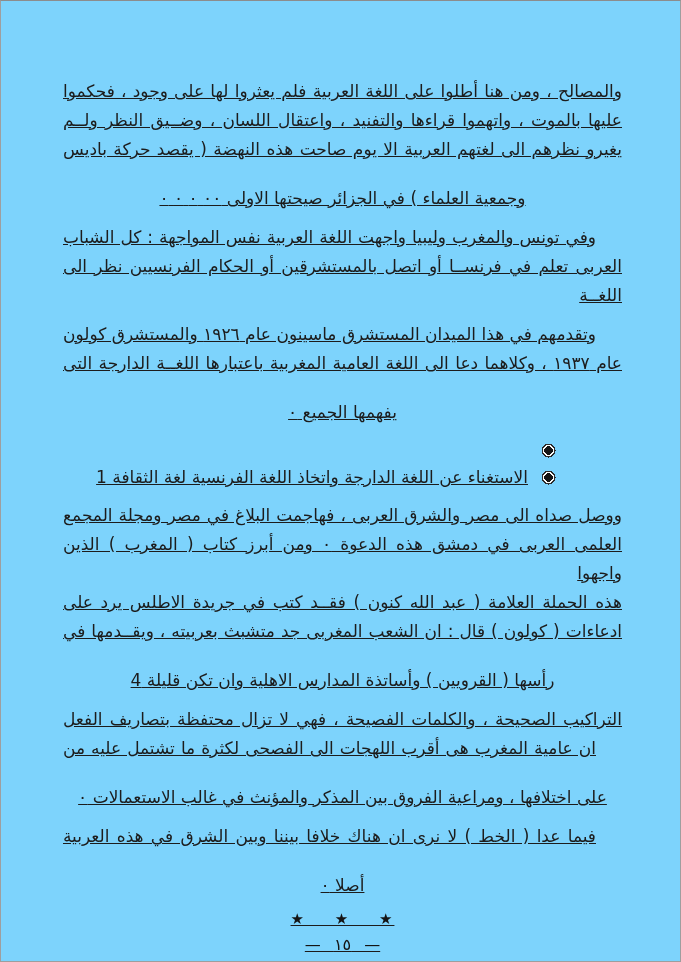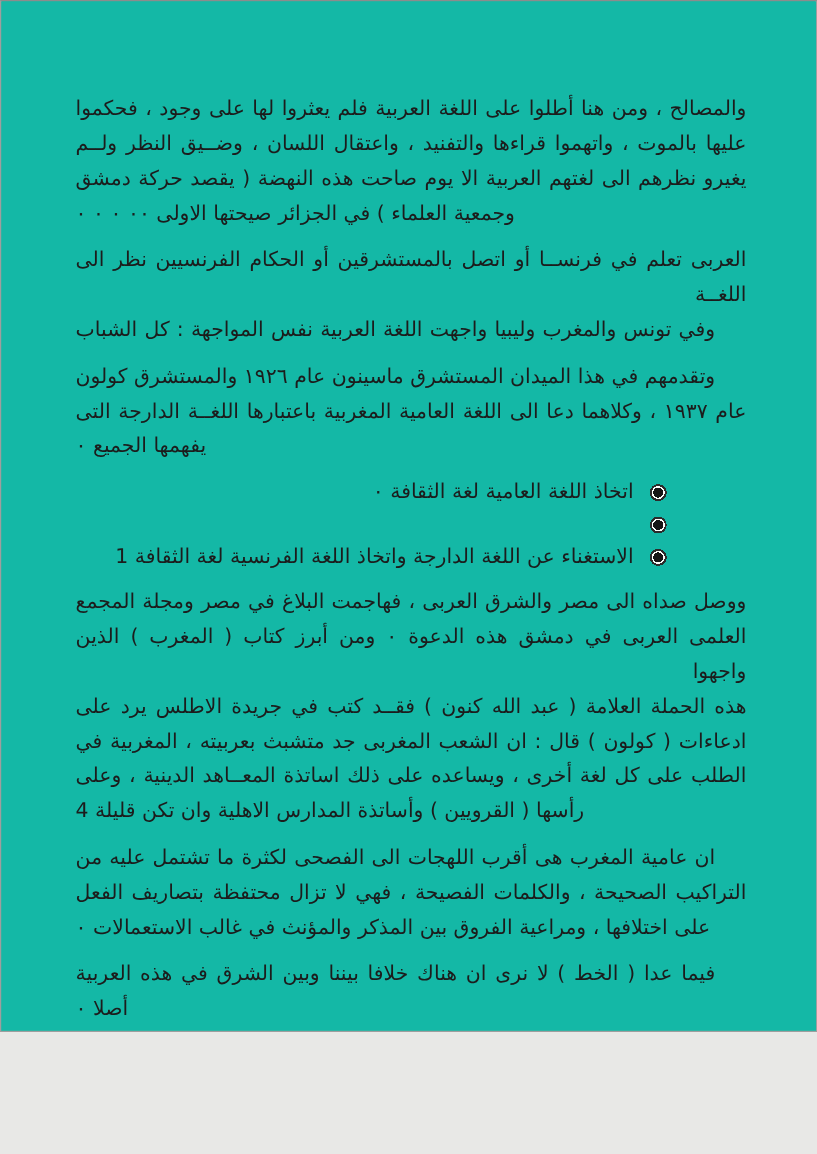--- a/index.html
+++ b/index.html
@@ -4,43 +4,44 @@
 <style>
   html, body {
     margin: 0;
     padding: 0;
     background: #e8e8e6;
     font-family: "DejaVu Sans", sans-serif;
   }
   .page {
     position: relative;
     width: 681px;
-    height: 860px;
+    height: 962px;
     box-sizing: border-box;
     margin: 0 auto;
-    background: #14b8a6;
+    background: #7dd3fc;
     border: 1px solid #9e9e9e;
     border-top-color: #8c8c8c;
     padding: 76px 58px 0 62px;
     direction: rtl;
     color: #1c1c1c;
     overflow: hidden;
+    text-decoration: underline;
   }
   .paragraph { margin: 0 0 10px 0; }
   .line {
     font-size: 17px;
     line-height: 29px;
     letter-spacing: 0.1px;
     direction: rtl;
   }
   .line.full {
     text-align: justify;
     text-align-last: justify;
   }
-  .line.end { text-align: left; }
+  .line.end { text-align: center; margin-top: 20px; }
   .line.indent { padding-right: 26px; }
   .line.indent.full { text-indent: 26px; padding-right: 0; }
 
   .bullet-list { margin: 8px 0 10px 0; padding-right: 66px; }
   .bullet-row {
     display: flex;
     align-items: center;
     direction: rtl;
     height: 27px;
   }
@@ -80,61 +81,56 @@
   }
 </style>
 </head>
 <body>
 
 <div class="page">
 
   <div class="paragraph">
     <div class="line full">والمصالح ، ومن هنا أطلوا على اللغة العربية فلم يعثروا لها على وجود ، فحكموا</div>
     <div class="line full">عليها بالموت ، واتهموا قراءها والتفنيد ، واعتقال اللسان ، وضــيق النظر ولــم</div>
-    <div class="line full">يغيرو نظرهم الى لغتهم العربية الا يوم صاحت هذه النهضة ( يقصد حركة دمشق</div>
+    <div class="line full">يغيرو نظرهم الى لغتهم العربية الا يوم صاحت هذه النهضة ( يقصد حركة باديس</div>
     <div class="line end">وجمعية العلماء ) في الجزائر صيحتها الاولى ٠٠ ٠ ٠ ٠</div>
   </div>
 
   <div class="paragraph">
+    <div class="line full indent">وفي تونس والمغرب وليبيا واجهت اللغة العربية نفس المواجهة : كل الشباب</div>
     <div class="line full">العربى تعلم في فرنســا أو اتصل بالمستشرقين أو الحكام الفرنسيين نظر الى اللغــة</div>
-    <div class="line full indent">وفي تونس والمغرب وليبيا واجهت اللغة العربية نفس المواجهة : كل الشباب</div>
   </div>
 
   <div class="paragraph">
     <div class="line full indent">وتقدمهم في هذا الميدان المستشرق ماسينون عام ١٩٢٦ والمستشرق كولون</div>
     <div class="line full">عام ١٩٣٧ ، وكلاهما دعا الى اللغة العامية المغربية باعتبارها اللغــة الدارجة التى</div>
     <div class="line end">يفهمها الجميع ٠</div>
   </div>
 
   <div class="bullet-list">
-    <div class="bullet-row">
-      <span class="bullet"></span>
-      <span class="bullet-text">اتخاذ اللغة العامية لغة الثقافة ٠</span>
-    </div>
     <div class="bullet-row">
       <span class="bullet"></span>
     </div>
     <div class="bullet-row">
       <span class="bullet"></span>
       <span class="bullet-text">الاستغناء عن اللغة الدارجة واتخاذ اللغة الفرنسية لغة الثقافة 1</span>
     </div>
   </div>
 
   <div class="paragraph">
     <div class="line full">ووصل صداه الى مصر والشرق العربى ، فهاجمت البلاغ في مصر ومجلة المجمع</div>
     <div class="line full">العلمى العربى في دمشق هذه الدعوة ٠ ومن أبرز كتاب ( المغرب ) الذين واجهوا</div>
     <div class="line full">هذه الحملة العلامة ( عبد الله كنون ) فقــد كتب في جريدة الاطلس يرد على</div>
-    <div class="line full">ادعاءات ( كولون ) قال : ان الشعب المغربى جد متشبث بعربيته ، المغربية في</div>
-    <div class="line full">الطلب على كل لغة أخرى ، ويساعده على ذلك اساتذة المعــاهد الدينية ، وعلى</div>
+    <div class="line full">ادعاءات ( كولون ) قال : ان الشعب المغربى جد متشبث بعربيته ، ويقــدمها في</div>
     <div class="line end">رأسها ( القرويين ) وأساتذة المدارس الاهلية وان تكن قليلة 4</div>
   </div>
 
   <div class="paragraph">
+    <div class="line full">التراكيب الصحيحة ، والكلمات الفصيحة ، فهي لا تزال محتفظة بتصاريف الفعل</div>
     <div class="line full indent">ان عامية المغرب هى أقرب اللهجات الى الفصحى لكثرة ما تشتمل عليه من</div>
-    <div class="line full">التراكيب الصحيحة ، والكلمات الفصيحة ، فهي لا تزال محتفظة بتصاريف الفعل</div>
     <div class="line end">على اختلافها ، ومراعية الفروق بين المذكر والمؤنث في غالب الاستعمالات ٠</div>
   </div>
 
   <div class="paragraph">
     <div class="line full indent">فيما عدا ( الخط ) لا نرى ان هناك خلافا بيننا وبين الشرق في هذه العربية</div>
     <div class="line end">أصلا ٠</div>
   </div>
 
   <div class="stars">★ ★ ★</div>
 

